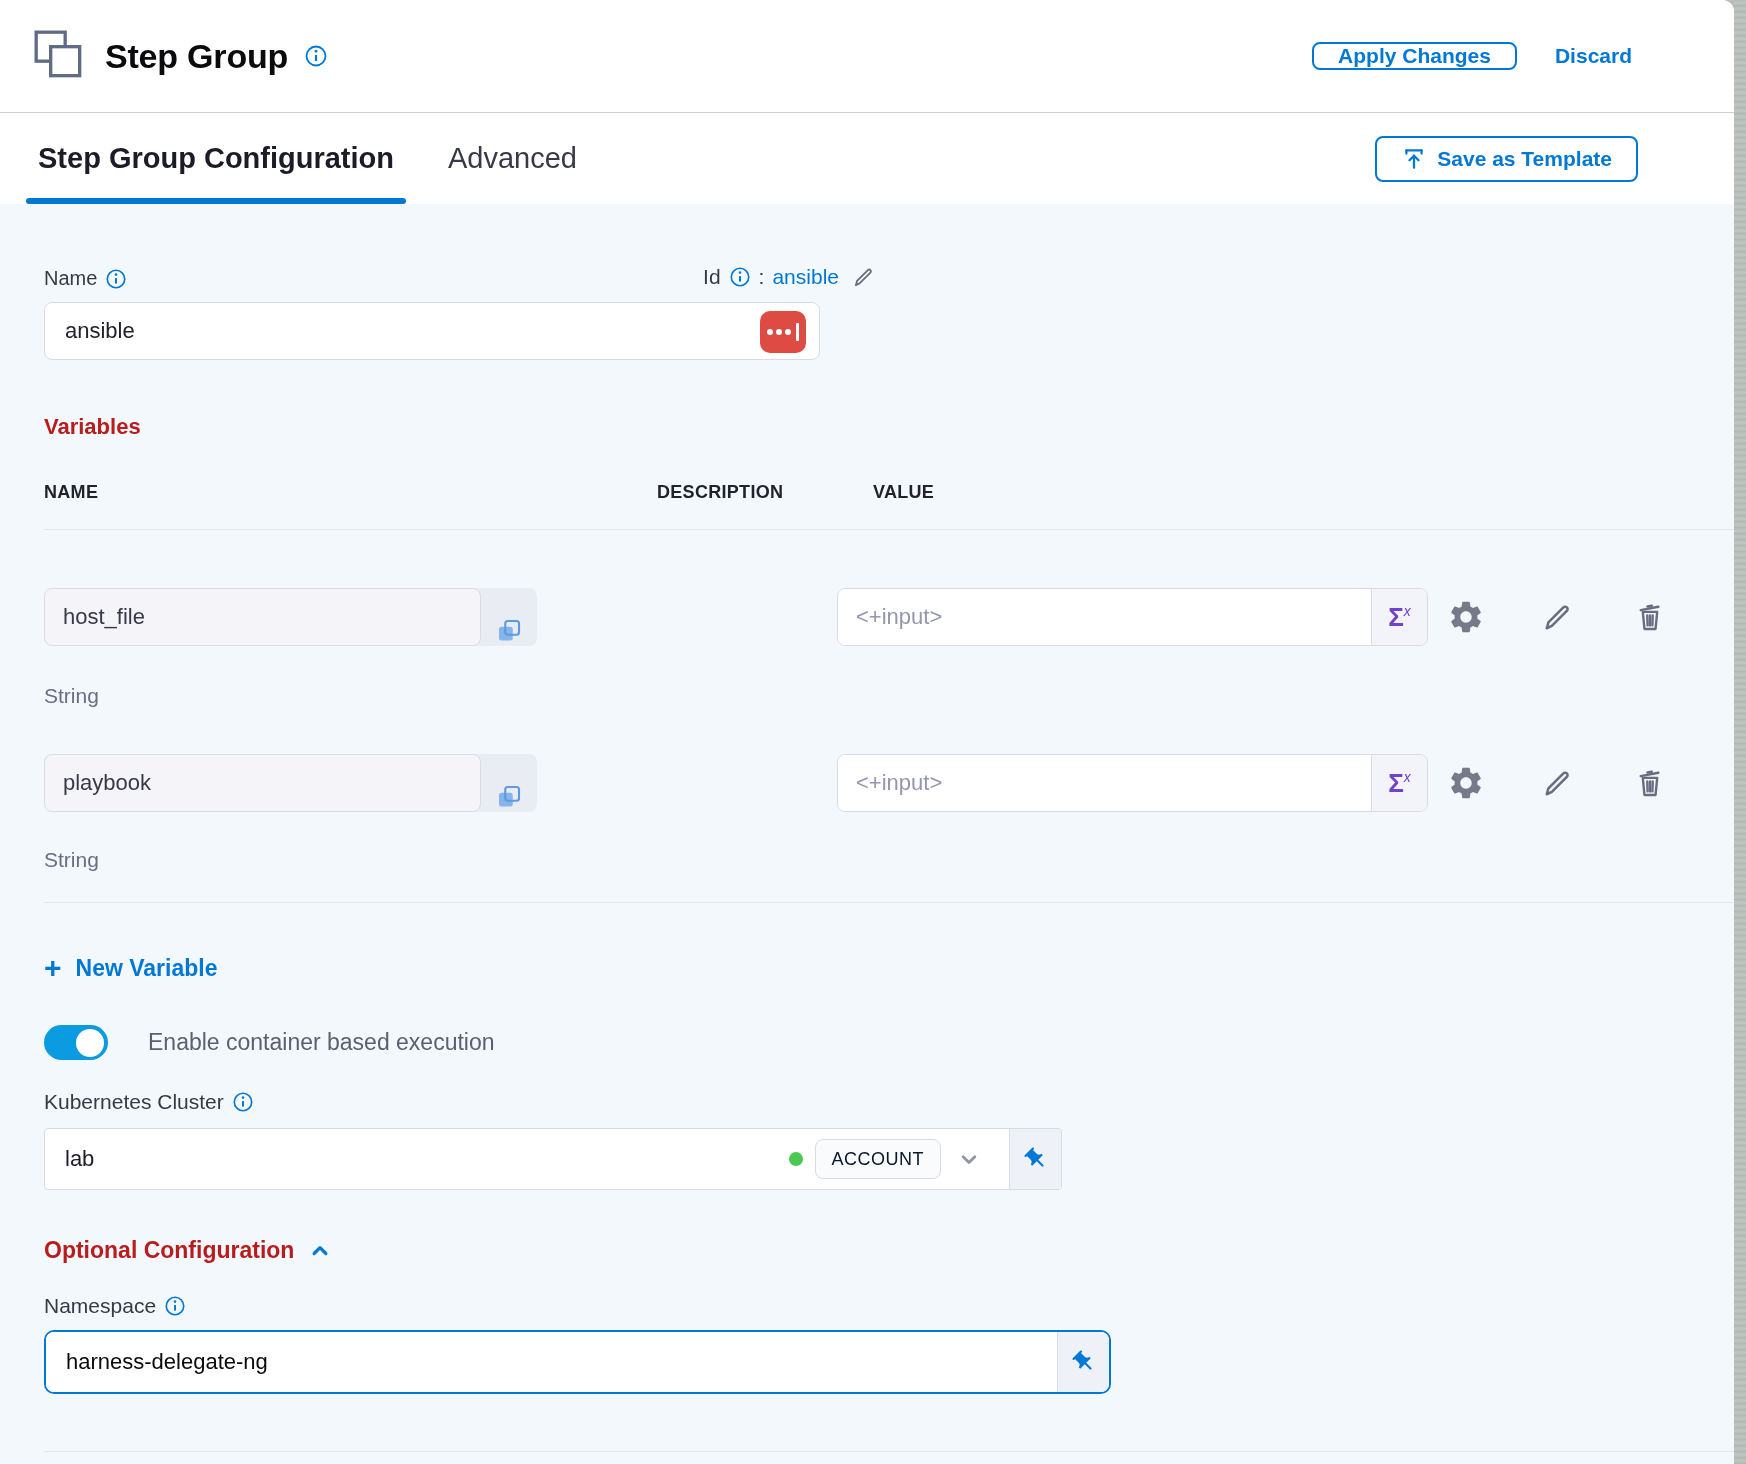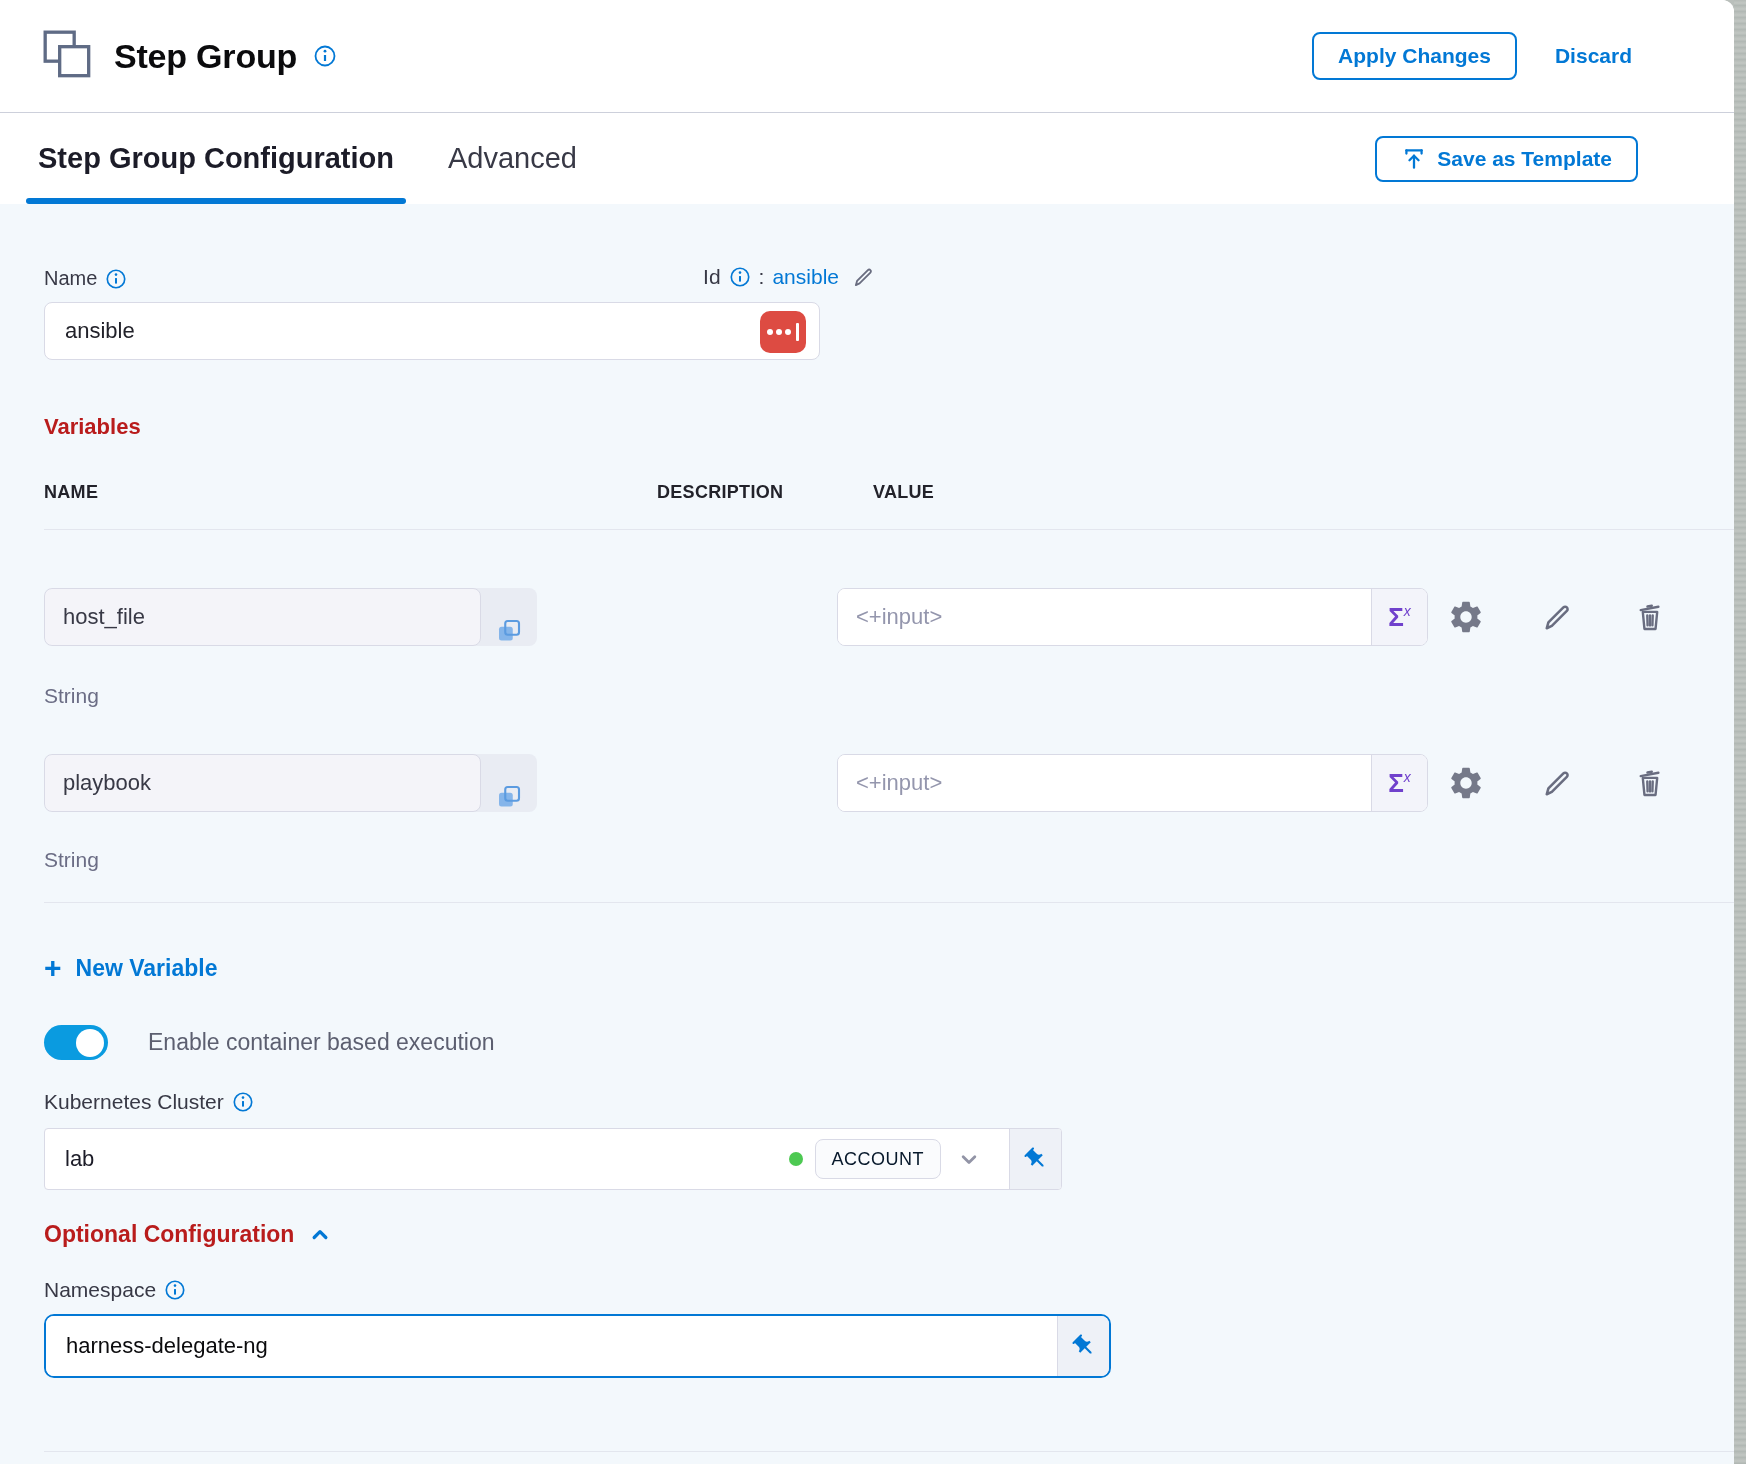--- a/index.html
+++ b/index.html
@@ -14,29 +14,29 @@
     background:#fff; border-top-right-radius:12px; overflow:hidden;
   }
   .scrollstrip {
     position:absolute; right:0; top:0; width:12px; height:1464px;
     background:repeating-linear-gradient(180deg,#b4bab6 0px,#c2c7c3 3px,#aeb5b1 6px);
   }
 
   
   .topbar {
     height:113px; display:flex; align-items:center; justify-content:space-between;
-    padding:0 102px 0 40px; background:#fff; border-bottom:1px solid #cdd0db;
+    padding:0 102px 0 31px; background:#fff; border-bottom:1px solid #cdd0db;
   }
   .title-wrap { display:flex; align-items:center; gap:16px; }
   .page-title { font-size:34px; font-weight:700; color:#0b0b0d; letter-spacing:-0.2px; }
   .topbar-actions { display:flex; align-items:center; gap:38px; }
   .btn-outline {
     border:2px solid #0278d5; background:#fff; color:#0278d5; cursor:pointer;
     font-family:inherit; font-size:21px; font-weight:700; border-radius:8px;
-    height:48px; padding:0 24px; display:flex; align-items:center; gap:10px;
+    height:28px; padding:0 24px; display:flex; align-items:center; gap:10px;
   }
   .btn-text {
     border:none; background:none; color:#0278d5; cursor:pointer;
     font-family:inherit; font-size:21px; font-weight:700;
   }
 
   
   .tabbar {
     height:91px; background:#fff; display:flex; align-items:center;
     justify-content:space-between; padding:0 96px 0 26px; position:relative;
@@ -153,21 +153,21 @@
   .scope-chip {
     height:40px; border:1.5px solid #d9dae6; border-radius:8px; background:#fafbfd;
     display:flex; align-items:center; padding:8px 16px; font-size:18px; color:#07182b; letter-spacing:0.5px;
   }
   .chev-wrap { display:flex; align-items:center; padding:0 10px 0 14px; cursor:pointer; }
   .pin-seg {
     width:52px; background:#eef1f7; border-left:1.5px solid #d9dae6;
     display:flex; align-items:center; justify-content:center; cursor:pointer;
   }
 
-  .opt-head { display:flex; align-items:center; gap:12px; margin-top:30px; cursor:pointer; width:max-content; }
+  .opt-head { display:flex; align-items:center; gap:12px; margin-top:46px; cursor:pointer; width:max-content; }
 
   .ns-group {
     margin-top:12px; width:1067px; height:64px; border:2px solid #0278d5; border-radius:10px;
     background:#fff; display:flex; align-items:stretch; overflow:hidden;
   }
   .ns-group input {
     flex:1; border:none; outline:none; font-family:inherit; font-size:22px; color:#0b0b0d; padding:0 20px; background:#fff;
   }
   .div-bottom { position:absolute; bottom:12px; left:44px; right:0; }
 

